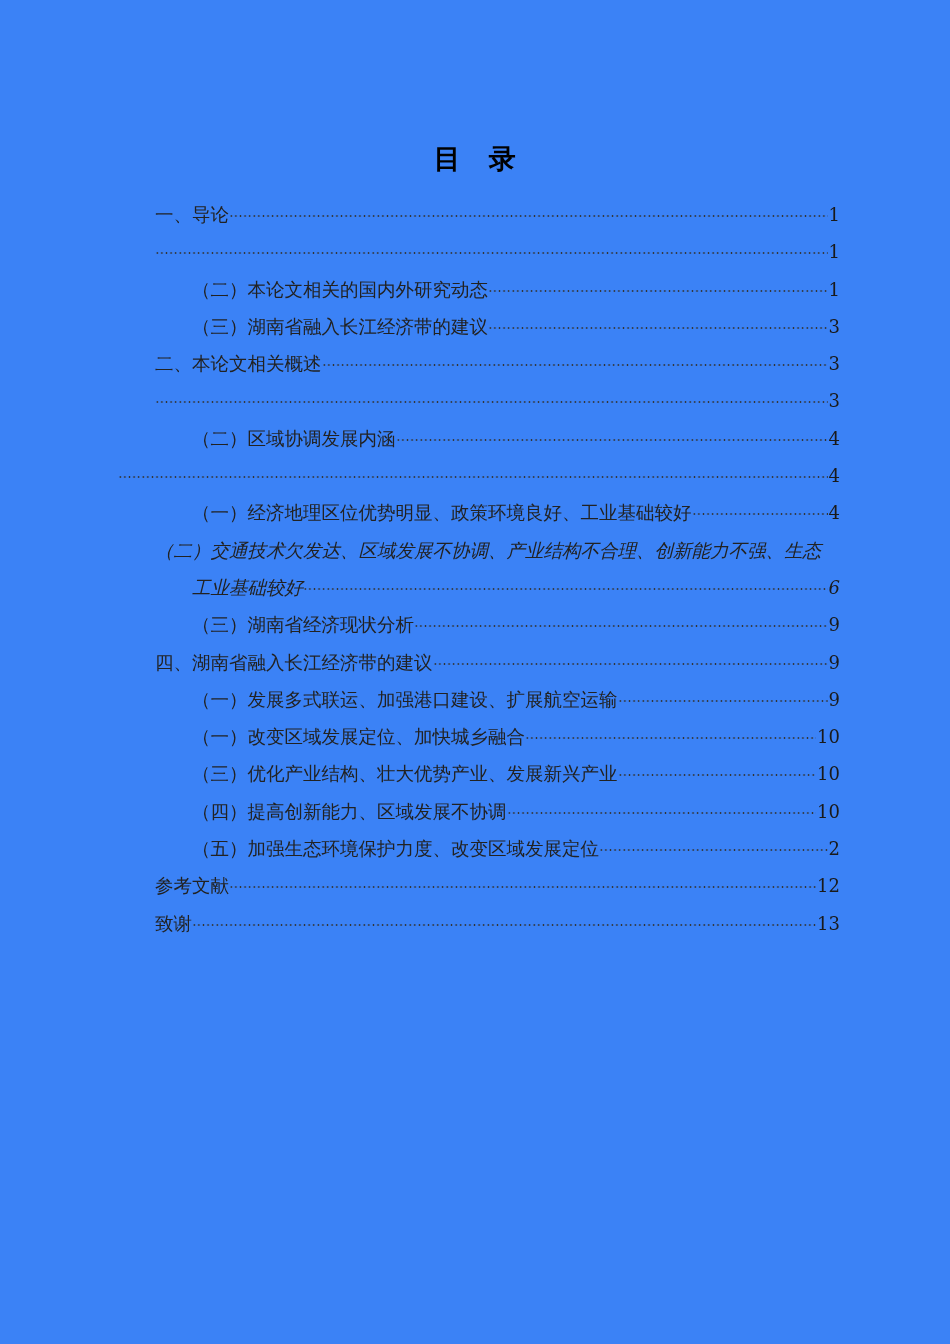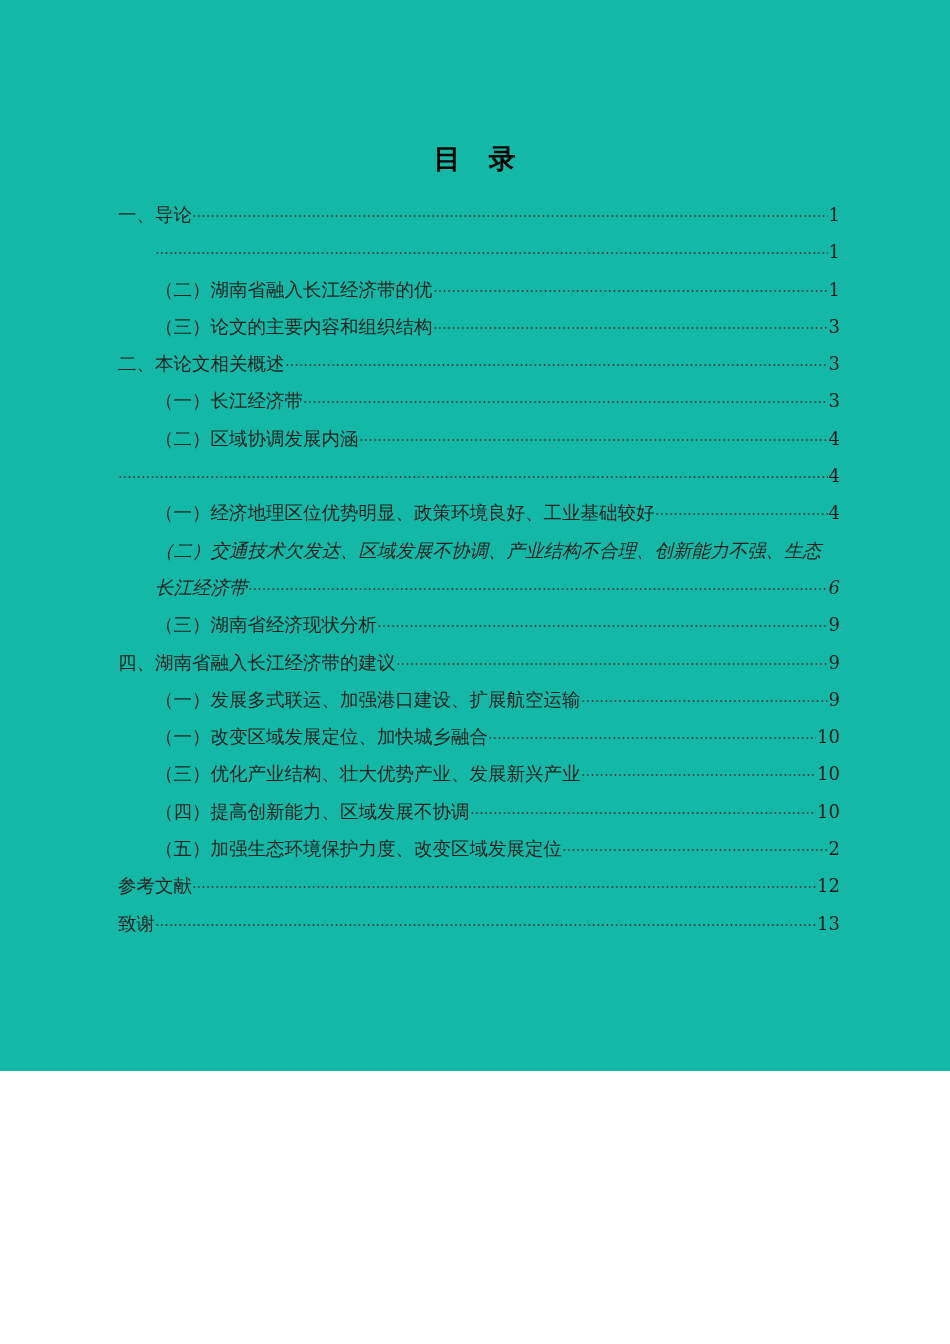--- a/index.html
+++ b/index.html
@@ -14,22 +14,22 @@
     color: #1a1a1a;
     position: relative;
     overflow: hidden;
   }
 
   .page {
     position: absolute;
     left: 0;
     top: 0;
     width: 950px;
-    height: 1071px;
-    background: #14b8a6;
+    height: 1344px;
+    background: #3b82f6;
   }
 
   
   .toc-title {
     position: absolute;
     left: 0;
     top: 142px;
     width: 950px;
     text-align: center;
     font-size: 27px;
@@ -74,20 +74,21 @@
   .entry-inner {
     display: flex;
     align-items: baseline;
     width: 100%;
   }
 
   .entry-label {
     flex: 0 0 auto;
     white-space: pre;
     letter-spacing: 0px;
+    margin-left: 37px;
   }
 
   .entry-dots {
     flex: 1 1 auto;
     overflow: hidden;
     margin: 0 0px;
     position: relative;
     height: 18px;
   }
   .entry-dots::after {
@@ -147,42 +148,41 @@
         </div>
       </div>
       <div class="toc-entry level-2">
         <div class="entry-inner">
           <span class="entry-dots"></span>
           <span class="entry-page">1</span>
         </div>
       </div>
       <div class="toc-entry level-2">
         <div class="entry-inner">
-          <span class="entry-label">（二）湖南省融入长江经济带的优</span>
+          <span class="entry-label">（二）本论文相关的国内外研究动态</span>
           <span class="entry-dots"></span>
           <span class="entry-page">1</span>
         </div>
       </div>
       <div class="toc-entry level-2">
         <div class="entry-inner">
-          <span class="entry-label">（三）论文的主要内容和组织结构</span>
+          <span class="entry-label">（三）湖南省融入长江经济带的建议</span>
           <span class="entry-dots"></span>
           <span class="entry-page">3</span>
         </div>
       </div>
       <div class="toc-entry level-1">
         <div class="entry-inner">
           <span class="entry-label">二、本论文相关概述</span>
           <span class="entry-dots"></span>
           <span class="entry-page">3</span>
         </div>
       </div>
       <div class="toc-entry level-2">
         <div class="entry-inner">
-          <span class="entry-label">（一）长江经济带</span>
           <span class="entry-dots"></span>
           <span class="entry-page">3</span>
         </div>
       </div>
       <div class="toc-entry level-2">
         <div class="entry-inner">
           <span class="entry-label">（二）区域协调发展内涵</span>
           <span class="entry-dots"></span>
           <span class="entry-page">4</span>
         </div>
@@ -196,21 +196,21 @@
       <div class="toc-entry level-2">
         <div class="entry-inner">
           <span class="entry-label">（一）经济地理区位优势明显、政策环境良好、工业基础较好</span>
           <span class="entry-dots"></span>
           <span class="entry-page">4</span>
         </div>
       </div>
       <div class="toc-entry level-2 wrap">
         <div class="wrap-line1">（二）交通技术欠发达、区域发展不协调、产业结构不合理、创新能力不强、生态</div>
         <div class="wrap-line2">
-          <span class="entry-label">长江经济带</span>
+          <span class="entry-label">工业基础较好</span>
           <span class="entry-dots"></span>
           <span class="entry-page">6</span>
         </div>
       </div>
       <div class="toc-entry level-2">
         <div class="entry-inner">
           <span class="entry-label">（三）湖南省经济现状分析</span>
           <span class="entry-dots"></span>
           <span class="entry-page">9</span>
         </div>

